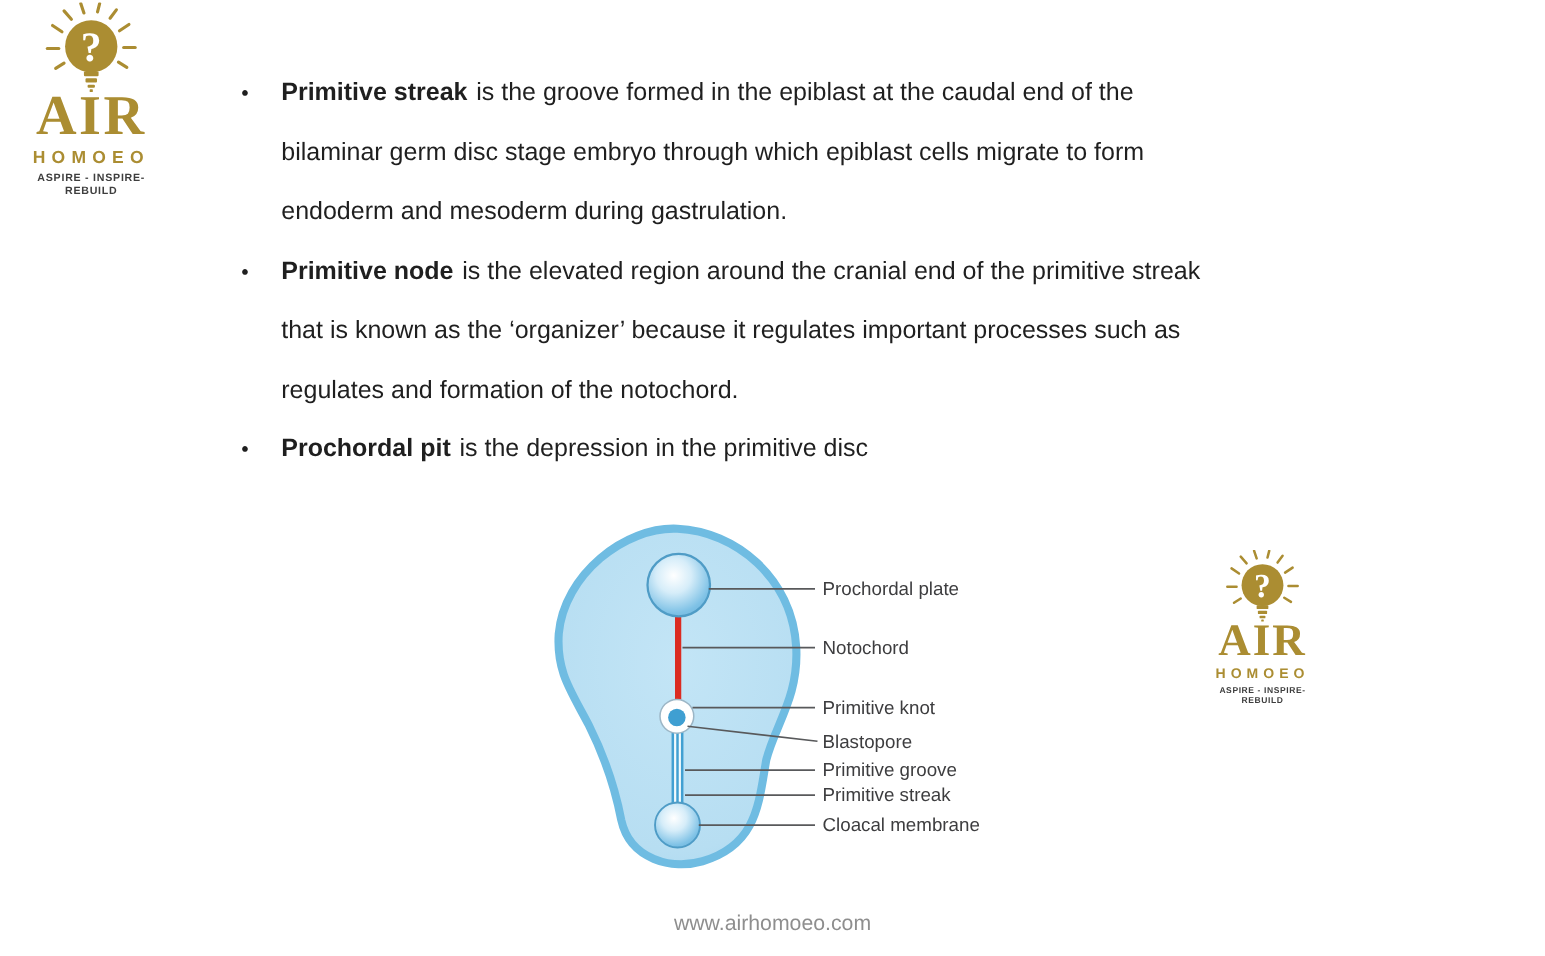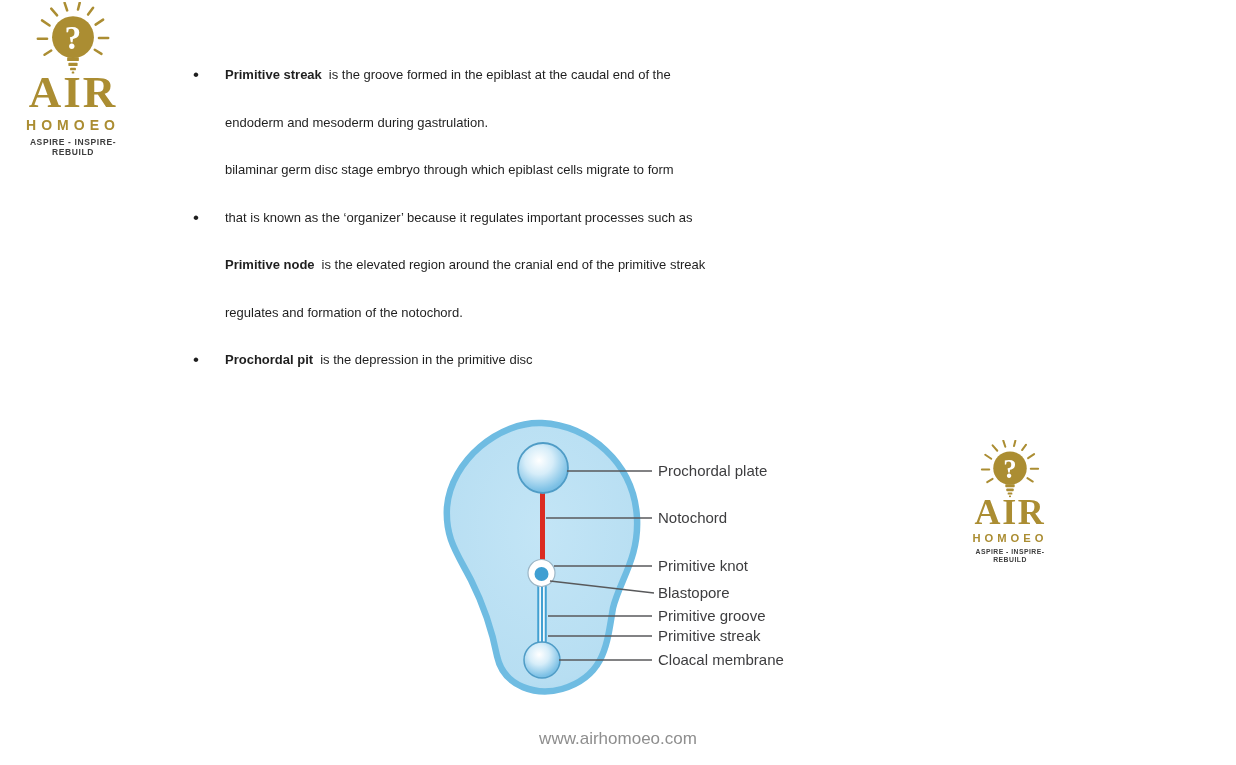--- a/index.html
+++ b/index.html
@@ -24,21 +24,21 @@
   .logo-tag {
     font-weight:bold; font-size:8.5px; letter-spacing:0.6px; color:#3e3e3e; margin-top:4px;
   }
 
   
   .bullets { position:absolute; left:186px; top:51px; width:980px; }
   .bullet  { position:relative; padding-left:39px; }
   .bullet .dot {
     position:absolute; left:7px; top:0; line-height:47.5px; font-size:17px; color:#1f1f1f;
   }
-  .bl { font-size:13px; line-height:47.5px; white-space:nowrap; }
+  .bl { font-size:20px; line-height:47.5px; white-space:nowrap; }
   .lead { font-weight:bold; margin-right:7px; }
 
   
   .diagram { position:absolute; left:440px; top:410px; }
   .dlabel { font-family:"Liberation Sans", sans-serif; font-size:15px; fill:#3d3d3f; }
 
   
   .footer {
     position:absolute; left:0; right:0; top:729px; text-align:center;
     font-size:17px; color:#8e8e8e;
@@ -75,28 +75,28 @@
     <div class="logo-name">AIR</div>
     <div class="logo-sub">HOMOEO</div>
     <div class="logo-tag">ASPIRE - INSPIRE- REBUILD</div>
   </div>
 
   <div class="bullets">
 
     <div class="bullet">
       <span class="dot">•</span>
       <div class="bl"><span class="lead">Primitive streak</span><span>is the groove formed in the epiblast at the caudal end of the</span></div>
+      <div class="bl">bilaminar germ disc stage embryo through which epiblast cells migrate to form</div>
       <div class="bl">endoderm and mesoderm during gastrulation.</div>
-      <div class="bl">bilaminar germ disc stage embryo through which epiblast cells migrate to form</div>
     </div>
 
     <div class="bullet">
       <span class="dot">•</span>
+      <div class="bl"><span class="lead">Primitive node</span><span>is the elevated region around the cranial end of the primitive streak</span></div>
       <div class="bl">that is known as the ‘organizer’ because it regulates important processes such as</div>
-      <div class="bl"><span class="lead">Primitive node</span><span>is the elevated region around the cranial end of the primitive streak</span></div>
       <div class="bl">regulates and formation of the notochord.</div>
     </div>
 
     <div class="bullet">
       <span class="dot">•</span>
       <div class="bl"><span class="lead">Prochordal pit</span><span>is the depression in the primitive disc</span></div>
     </div>
 
   </div>
 

